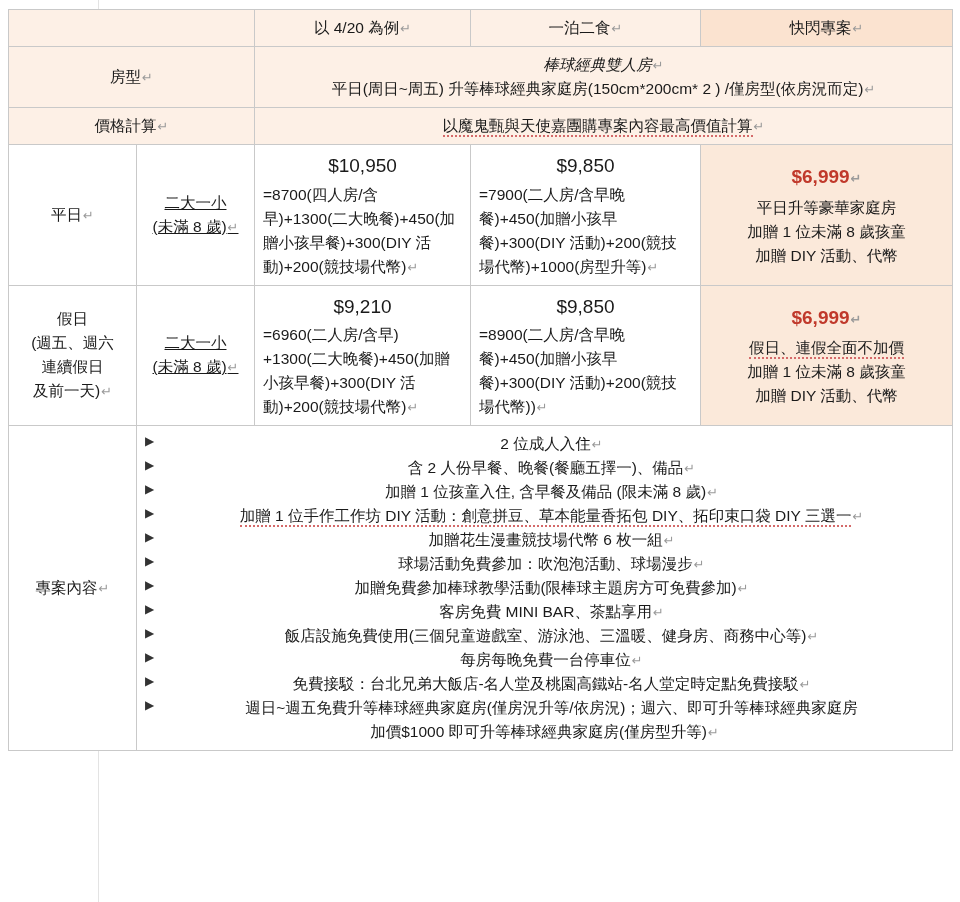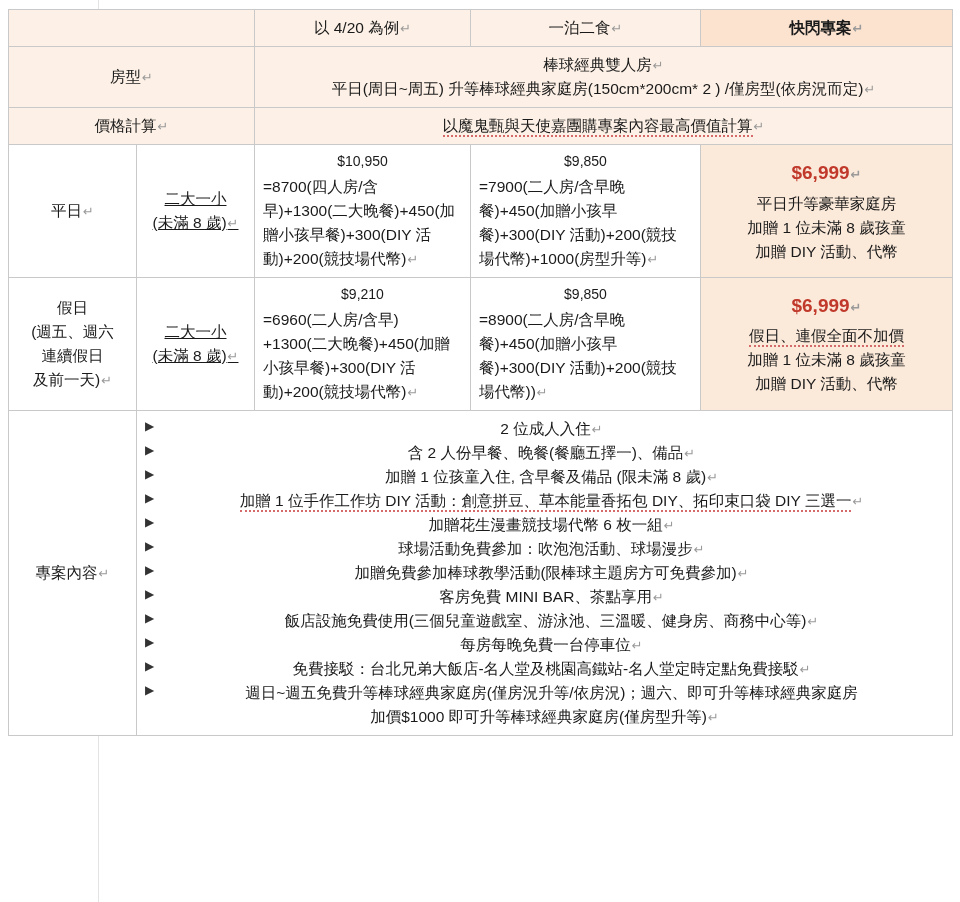--- a/index.html
+++ b/index.html
@@ -68,36 +68,36 @@
 
   .hdr {
     background: #fdf0e6;
     font-size: 16.5px;
   }
   .hdr-blank {
     background: #fdf0e6;
   }
   .hdr-flash {
     background: #fbe3d0;
-    font-weight: bold;
+    font-weight: normal;
     font-size: 17px;
   }
 
   .roomtype-label {
     background: #fdf0e6;
     font-size: 16px;
   }
   .roomtype-body {
     background: #fdf0e6;
     text-align: center;
     font-size: 15.5px;
     line-height: 1.7;
     padding: 6px 10px;
   }
-  .roomtype-body .line1 { display: block; }
+  .roomtype-body .line1 { display: block; font-style: italic; }
   .roomtype-body .line2 { display: block; }
 
   .price-calc-label {
     background: #fdf0e6;
     font-size: 16px;
     margin-left: 9px;
   }
   .price-calc-body {
     background: #fdf0e6;
     font-size: 15.5px;
@@ -125,21 +125,21 @@
   .calc-cell {
     background: #ffffff;
     text-align: left;
     font-size: 15.5px;
     line-height: 1.95;
     padding: 8px 10px 10px 10px;
   }
   .calc-cell .amount {
     display: block;
     text-align: center;
-    font-size: 14px;
+    font-size: 19px;
     margin-bottom: 2px;
   }
   .calc-cell .detail {
     display: block;
     text-align: left;
   }
 
   .flash-cell {
     background: #fbe9da;
     text-align: center;

